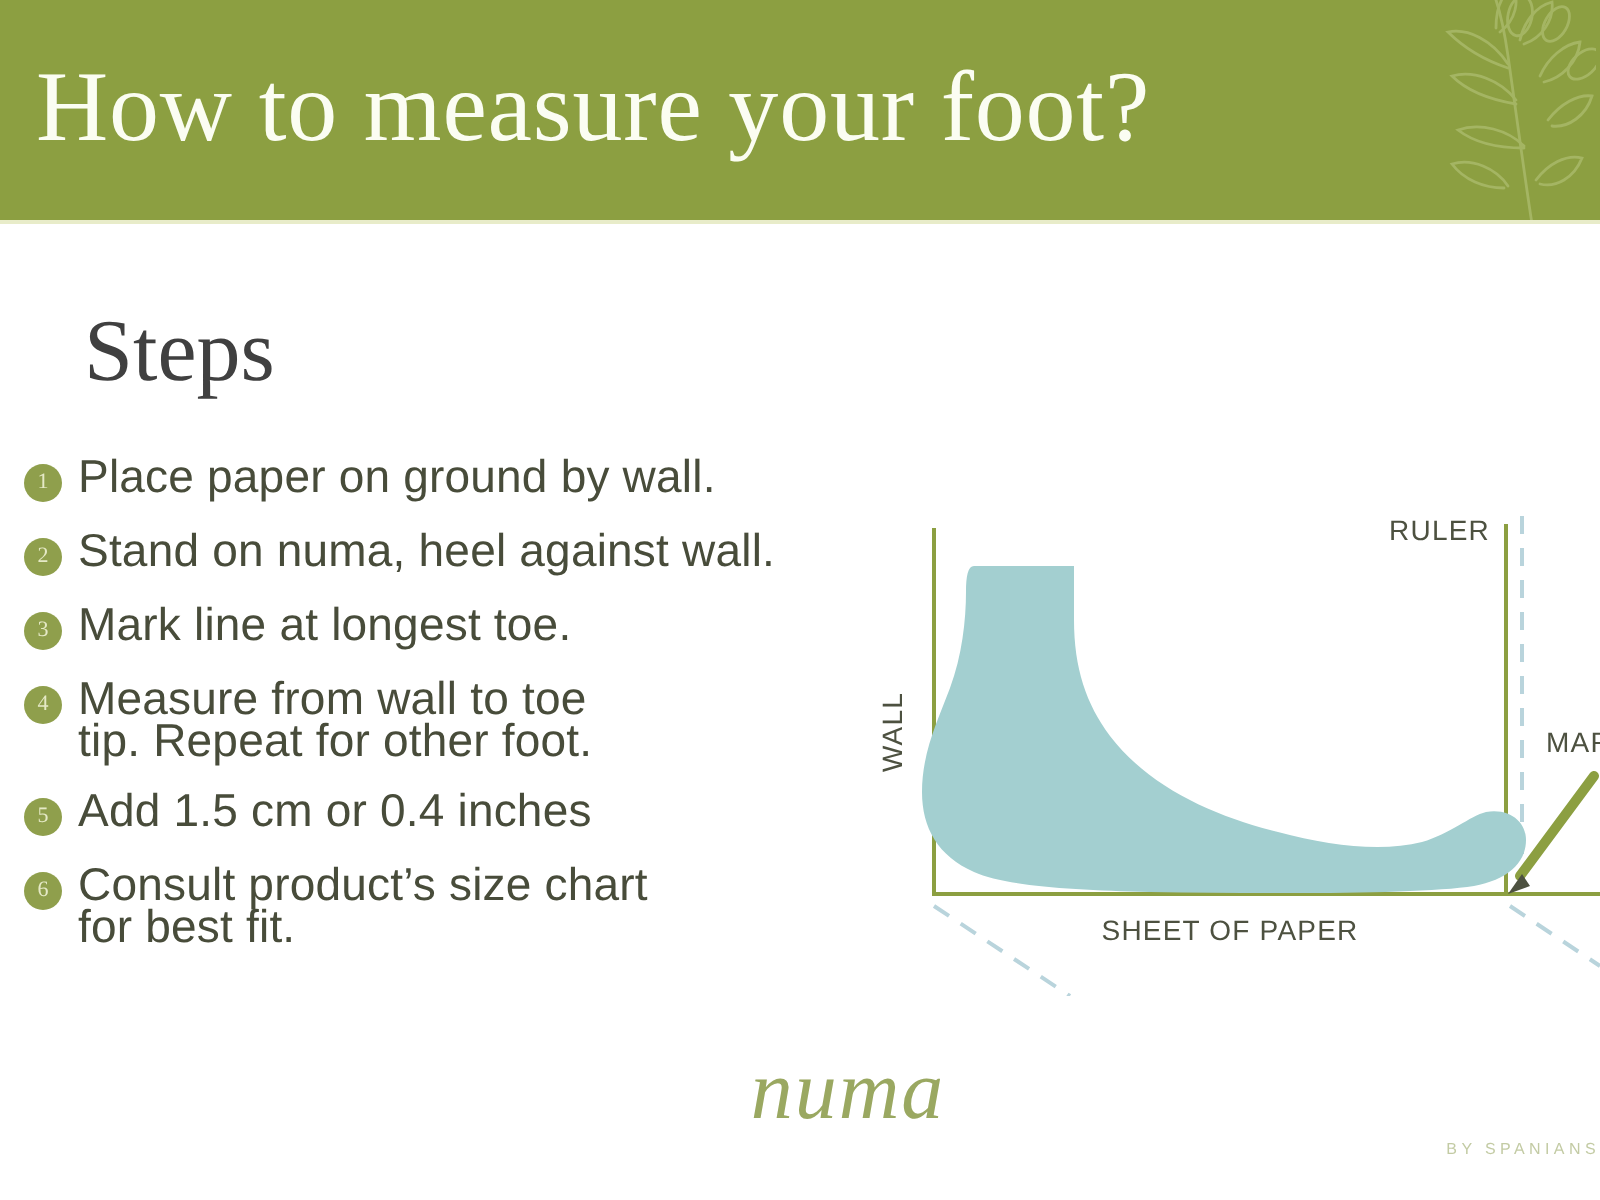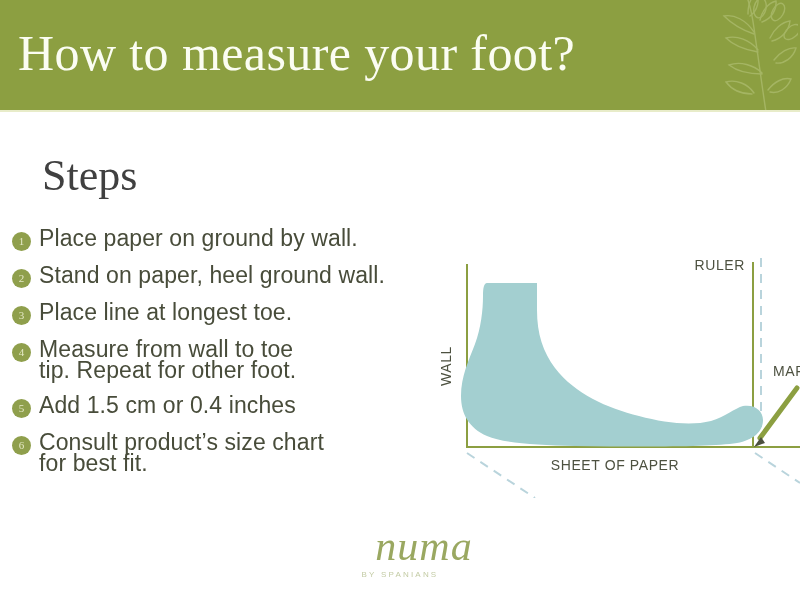--- a/index.html
+++ b/index.html
@@ -108,20 +108,21 @@
     color: #9aa861;
     font-style: italic;
     letter-spacing: 1px;
     padding-left: 48px;
   }
   #logo-sub {
     margin-top: 2px;
     font-size: 8px;
     letter-spacing: 2.2px;
     color: #c3cba4;
+    text-align: right;
   }
 </style>
 </head>
 <body>
 
 <div id="page">
 
   <div id="header">
     <div id="header-title">How to measure your foot?</div>
     <svg id="header-leaf" viewBox="0 0 110 120">
@@ -146,25 +147,25 @@
 
   <div id="steps-heading">Steps</div>
 
   <div id="steps-list">
     <div class="step-item">
       <div class="step-bullet">1</div>
       <div class="step-text">Place paper on ground by wall.</div>
     </div>
     <div class="step-item">
       <div class="step-bullet">2</div>
-      <div class="step-text">Stand on paper, heel ground wall.</div>
+      <div class="step-text">Stand on numa, heel against wall.</div>
     </div>
     <div class="step-item">
       <div class="step-bullet">3</div>
-      <div class="step-text">Place line at longest toe.</div>
+      <div class="step-text">Mark line at longest toe.</div>
     </div>
     <div class="step-item">
       <div class="step-bullet">4</div>
       <div class="step-text" style="max-width:290px">Measure from wall to toe tip. Repeat for other foot.</div>
     </div>
     <div class="step-item">
       <div class="step-bullet">5</div>
       <div class="step-text">Add 1.5 cm or 0.4 inches</div>
     </div>
     <div class="step-item">

